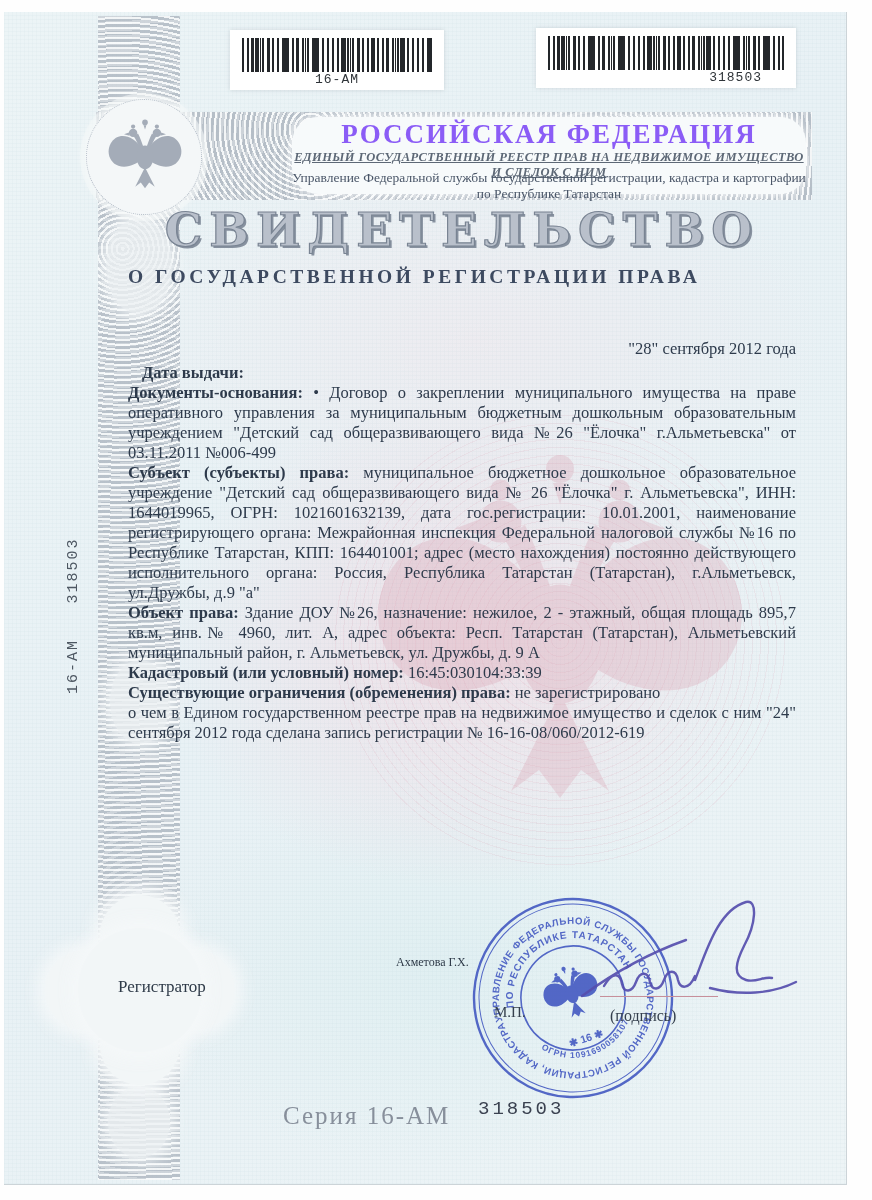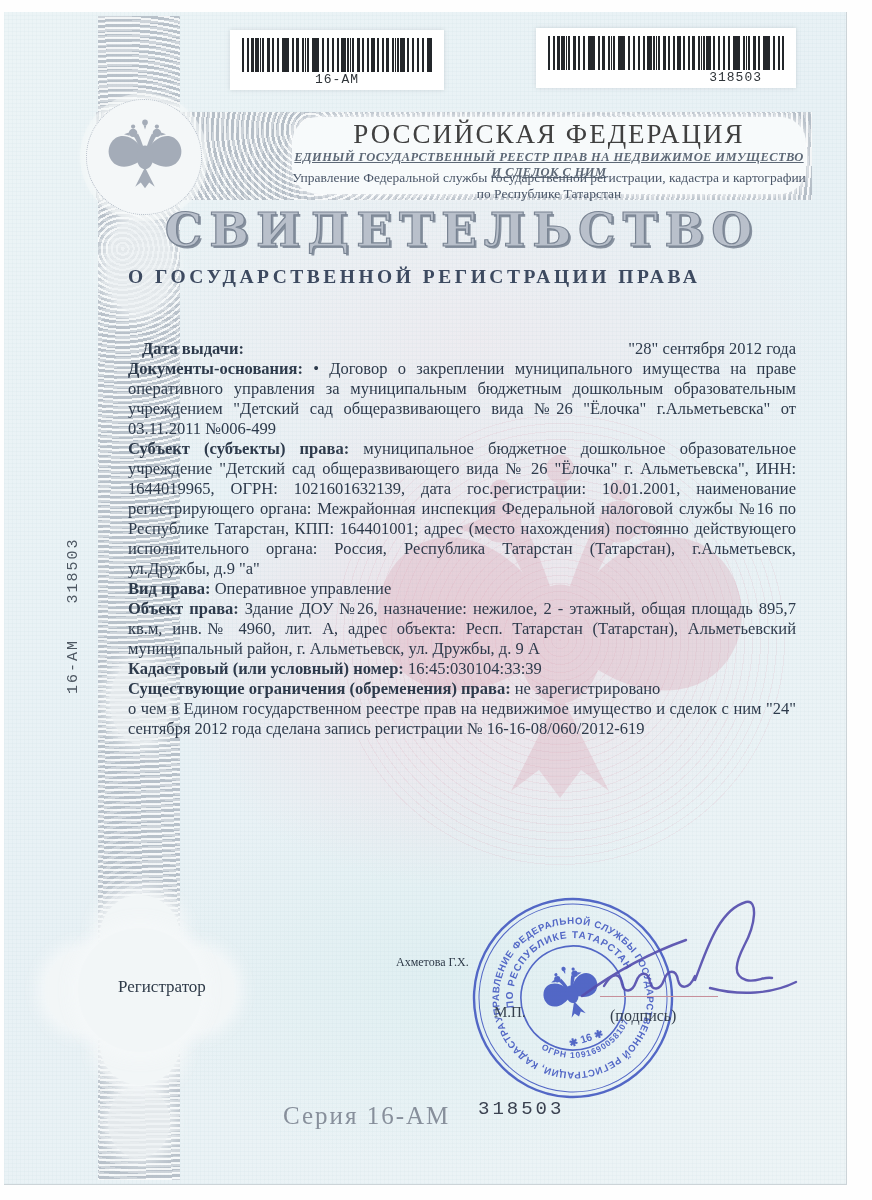--- a/index.html
+++ b/index.html
@@ -54,21 +54,21 @@
       repeating-linear-gradient(90deg,#23262a 0 1px,transparent 1px 9px),
       repeating-linear-gradient(90deg,transparent 0 13px,#23262a 13px 17px,transparent 17px 29px);
   }
   .bc-label{
     position:absolute;left:0;right:0;top:42px;text-align:center;
     font-family:"Liberation Mono","DejaVu Sans Mono",monospace;font-size:13px;color:#2e3338;letter-spacing:1px;
   }
   .bc-right .bc-label{text-align:right;padding-right:34px;}
   
   .hdr{position:absolute;left:292px;width:514px;text-align:center;}
-  .hdr-country{top:119px;font-size:27px;font-weight:normal;letter-spacing:2px;color:#404040;}
+  .hdr-country{top:119px;font-size:27px;font-weight:bold;letter-spacing:2px;color:#8b5cf6;}
   .hdr-registry{top:150px;font-size:12.5px;font-weight:bold;letter-spacing:.4px;color:#5d6876;text-decoration:underline;font-style:italic;}
   .hdr-office{top:170px;font-size:13.5px;color:#4a5668;}
   
   .title-main{
     position:absolute;left:128px;top:202px;width:668px;text-align:center;
     font-family:"DejaVu Serif","Liberation Serif",serif;font-size:47px;font-weight:bold;letter-spacing:7px;
     color:#b9c0cb;-webkit-text-stroke:1.2px #79former;-webkit-text-stroke:1.2px #798493;
     text-shadow:2px 2px 0 #87919f,-1px -1px 0 #eef1f4;
   }
   .title-sub{
@@ -83,21 +83,21 @@
   .wm-eagle{position:absolute;left:350px;top:392px;width:420px;height:490px;color:#d9a2b2;opacity:.30;}
   
   .body-text{
     position:absolute;left:128px;top:339px;width:668px;
     font-size:16.5px;line-height:20px;color:#2d3a4b;
   }
   .body-text p{margin:0;text-align:justify;}
   .body-text .lbl{font-weight:bold;}
   .p-reissue{margin-bottom:6px;text-align:left !important;}
   .p-date{display:flex;justify-content:space-between;margin-bottom:6px;}
-  .p-date .lbl{padding-left:14px;}
+  .p-date .lbl{padding-left:14px;margin-top:24px;}
   .p-docs{margin-bottom:5px;}
   .p-subject{margin-bottom:18px;}
   .p-kind{margin-bottom:5px;text-align:left !important;}
   .p-object{margin-bottom:18px;}
   .p-cad{margin-bottom:5px;text-align:left !important;}
   .p-restr{margin-bottom:5px;text-align:left !important;}
   
   .vtext{
     position:absolute;width:120px;text-align:center;transform:rotate(-90deg);
     font-family:"Liberation Mono","DejaVu Sans Mono",monospace;font-size:15px;letter-spacing:2px;color:#4d5762;
@@ -195,24 +195,20 @@
       <span class="lbl">Дата выдачи:</span>
       <span>"28" сентября 2012 года</span>
     </p>
     <p class="p-docs">
       <span class="lbl">Документы-основания:</span>
       <span>• Договор о закреплении муниципального имущества на праве оперативного управления за муниципальным бюджетным дошкольным образовательным учреждением "Детский сад общеразвивающего вида №26 "Ёлочка" г.Альметьевска" от 03.11.2011 №006-499</span>
     </p>
     <p class="p-subject">
       <span class="lbl">Субъект (субъекты) права:</span>
       <span>муниципальное бюджетное дошкольное образовательное учреждение "Детский сад общеразвивающего вида № 26 "Ёлочка" г. Альметьевска", ИНН: 1644019965, ОГРН: 1021601632139, дата гос.регистрации: 10.01.2001, наименование регистрирующего органа: Межрайонная инспекция Федеральной налоговой службы №16 по Республике Татарстан, КПП: 164401001; адрес (место нахождения) постоянно действующего исполнительного органа: Россия, Республика Татарстан (Татарстан), г.Альметьевск, ул.Дружбы, д.9 "а"</span>
-    </p>
-    <p class="p-kind">
-      <span class="lbl">Вид права:</span>
-      <span>Оперативное управление</span>
     </p>
     <p class="p-object">
       <span class="lbl">Объект права:</span>
       <span>Здание ДОУ №26, назначение: нежилое, 2 - этажный, общая площадь 895,7 кв.м, инв.№ 4960, лит. А, адрес объекта: Респ. Татарстан (Татарстан), Альметьевский муниципальный район, г. Альметьевск, ул. Дружбы, д. 9 А</span>
     </p>
     <p class="p-cad">
       <span class="lbl">Кадастровый (или условный) номер:</span>
       <span>16:45:030104:33:39</span>
     </p>
     <p class="p-restr">

